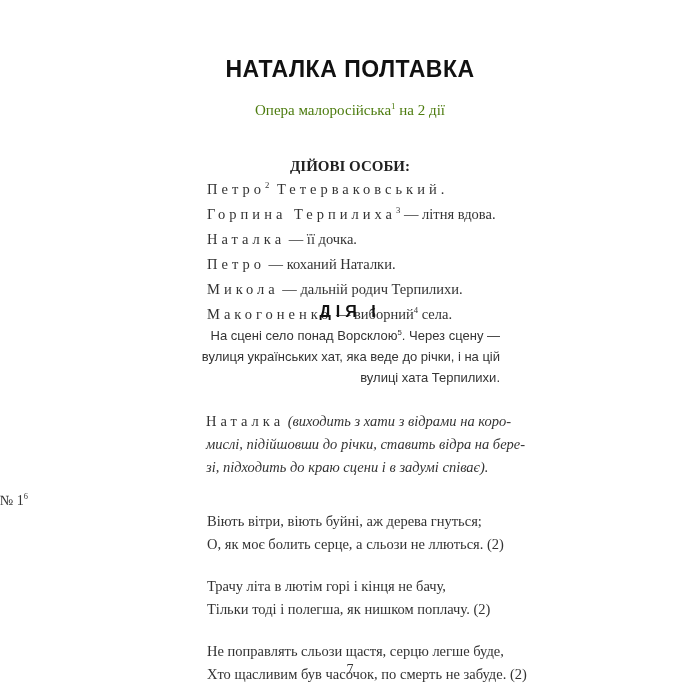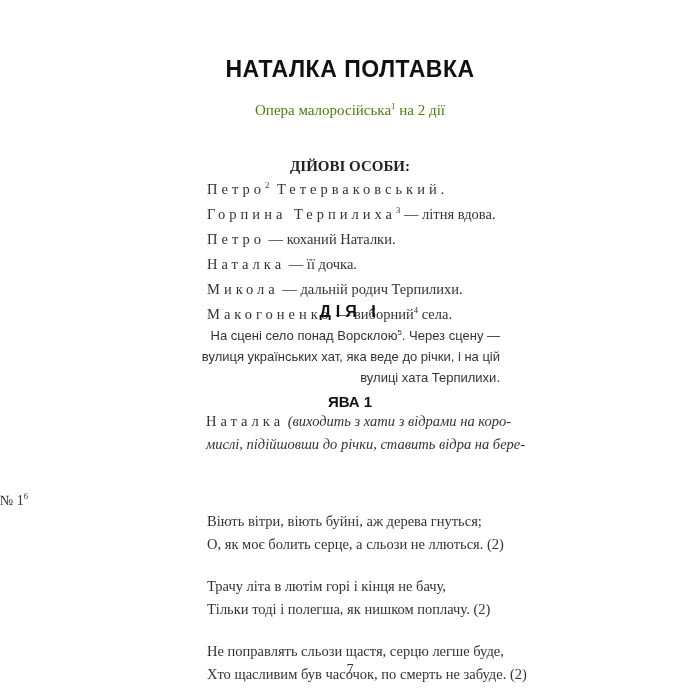--- a/index.html
+++ b/index.html
@@ -67,35 +67,35 @@
 
   <div class="title">НАТАЛКА ПОЛТАВКА</div>
 
   <div class="subtitle"><span>Опера малоросійська</span><sup>1</sup><span> на 2 дії</span></div>
 
   <div class="cast-heading">ДІЙОВІ ОСОБИ:</div>
 
   <div class="cast-list">
     <div class="cast-item"><span class="spaced">Петро</span><sup>2</sup><span class="spaced"> Тетерваковський.</span></div>
     <div class="cast-item"><span class="spaced">Горпина Терпилиха</span><sup>3</sup><span> — літня вдова.</span></div>
+    <div class="cast-item"><span class="spaced">Наталка</span><span> — її дочка.</span></div>
     <div class="cast-item"><span class="spaced">Петро</span><span> — коханий Наталки.</span></div>
-    <div class="cast-item"><span class="spaced">Наталка</span><span> — її дочка.</span></div>
     <div class="cast-item"><span class="spaced">Микола</span><span> — дальній родич Терпилихи.</span></div>
     <div class="cast-item"><span class="spaced">Макогоненко</span><span> — виборний</span><sup>4</sup><span> села.</span></div>
   </div>
 
   <div class="act-heading">ДІЯ І</div>
 
   <div class="stage-direction"><span>На сцені село понад Ворсклою</span><sup>5</sup><span>. Через сцену — вулиця українських хат, яка веде до річки, і на цій вулиці хата Терпилихи.</span></div>
 
-  <div class="scene-heading">ЯВА 1</div>
 
   <div class="scene-text">
     <div class="scene-line" style="padding-left:0;"><span class="spaced">Наталка</span><em> (виходить з хати з відрами на коро-</em></div>
     <div class="scene-line"><em>мислі, підійшовши до річки, ставить відра на бере-</em></div>
+    <div class="scene-line"><em>зі, підходить до краю сцени і в задумі співає).</em></div>
   </div>
 
   <div class="song-number"><span>№ 1</span><sup>6</sup></div>
 
   <div class="verses">
     <div class="verse-line">Віють вітри, віють буйні, аж дерева гнуться;</div>
     <div class="verse-line">О, як моє болить серце, а сльози не ллються. (2)</div>
     <div class="stanza-gap"></div>
     <div class="verse-line">Трачу літа в лютім горі і кінця не бачу,</div>
     <div class="verse-line">Тільки тоді і полегша, як нишком поплачу. (2)</div>

